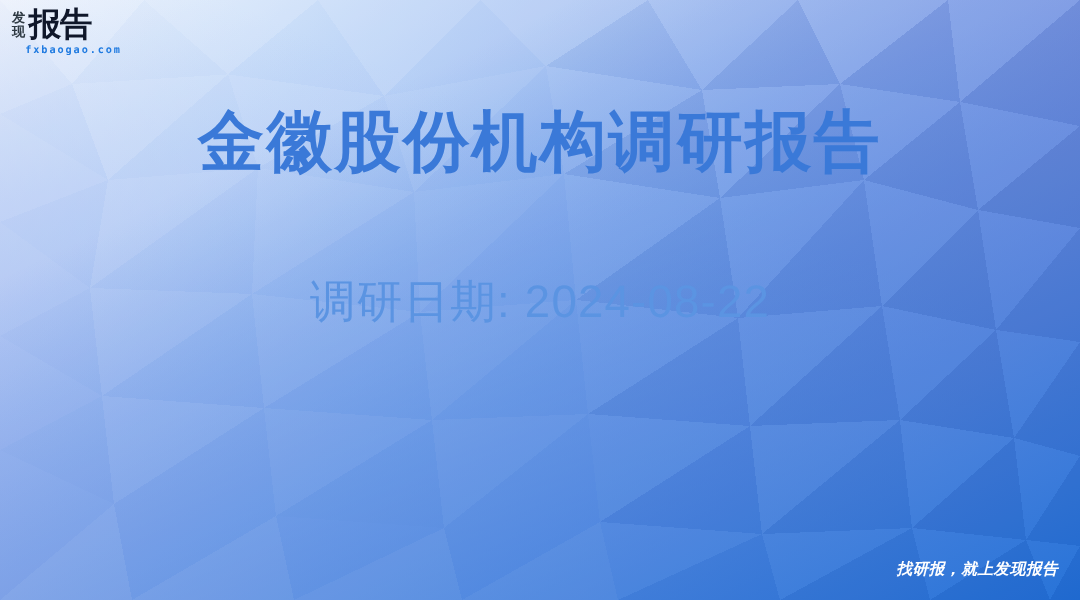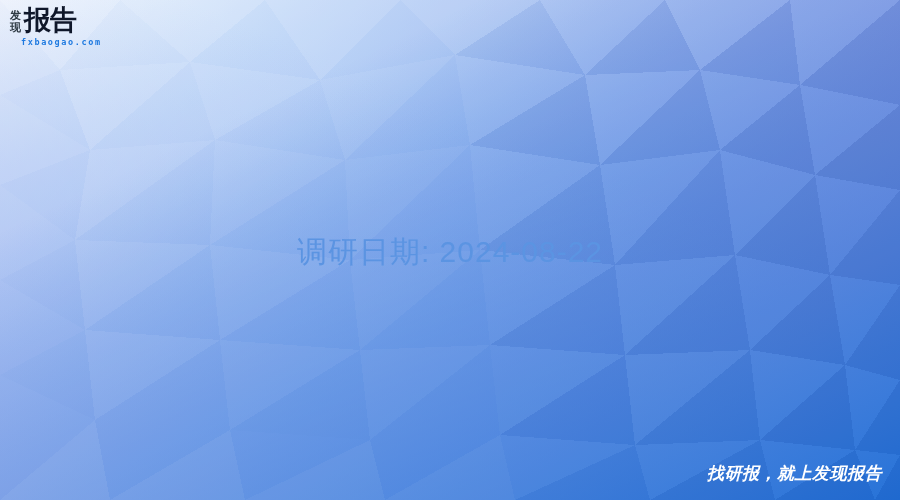--- a/index.html
+++ b/index.html
@@ -82,34 +82,34 @@
     letter-spacing: 2px;
     z-index: 5;
     white-space: nowrap;
   }
   .subtitle {
     position: absolute;
     left: 0;
     right: 0;
     top: 232px;
     text-align: center;
-    font-size: 30px;
+    font-size: 38px;
     line-height: 40px;
     font-weight: 400;
     color: #5b94e2;
     letter-spacing: 1px;
     z-index: 5;
     white-space: nowrap;
   }
   
   .tagline {
     position: absolute;
     right: 18px;
     bottom: 16px;
-    font-size: 17px;
+    font-size: 13px;
     line-height: 20px;
     font-weight: 700;
     font-style: italic;
     color: #ffffff;
     letter-spacing: 0.5px;
     z-index: 5;
     white-space: nowrap;
   }
 </style>
 </head>
@@ -252,18 +252,19 @@
     <div class="logo-row">
       <div class="logo-stack">
         <span>发</span>
         <span>现</span>
       </div>
       <div class="logo-main">报告</div>
     </div>
     <div class="logo-domain">fxbaogao.com</div>
   </div>
 
+  <div class="title">金徽股份机构调研报告</div>
 
   <div class="subtitle">调研日期: 2024-08-22</div>
 
   <div class="tagline">找研报，就上发现报告</div>
 
 </div>
 
 </body></html>

